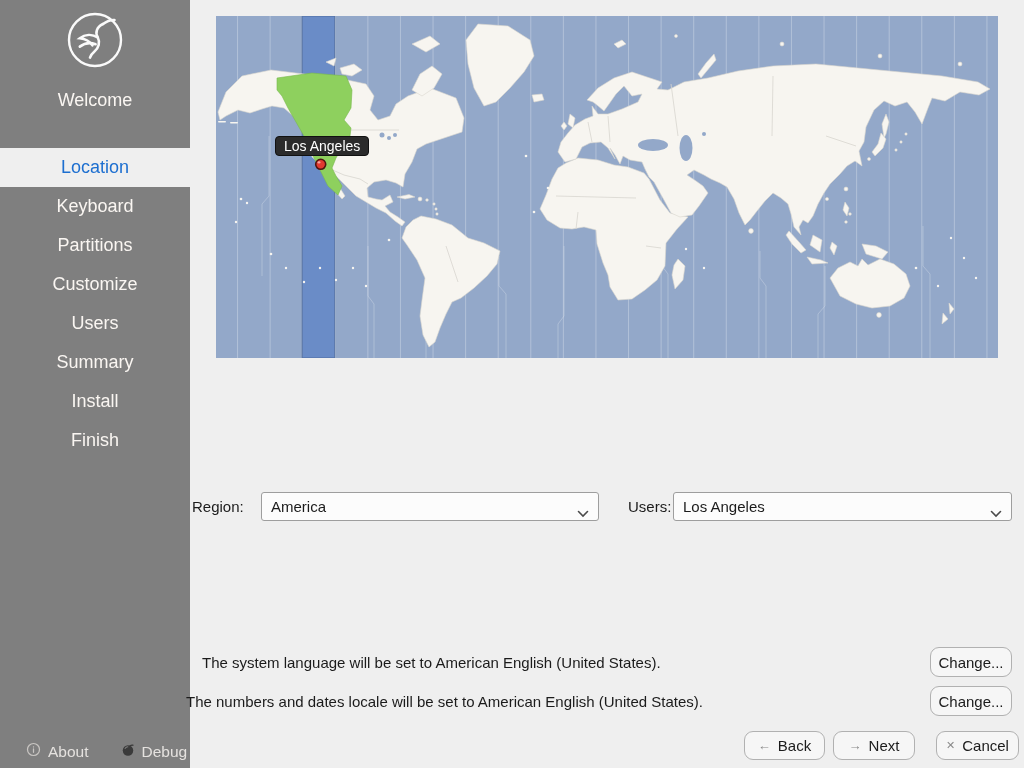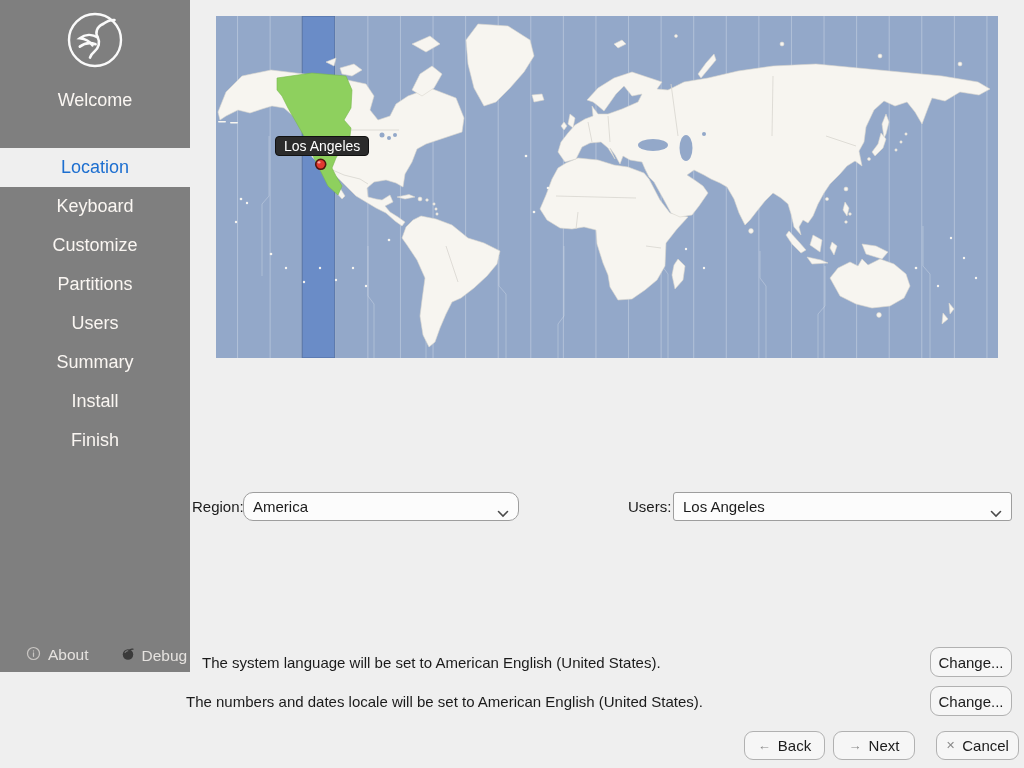--- a/index.html
+++ b/index.html
@@ -7,27 +7,27 @@
     --main-bg:#efefef; --text:#1b1b1b; --ocean:#93a8c9; --band:#6a8cc7; --land:#f7f5f0;
     --zone-green:#8ed05e; --marker-red:#e23a31; --tooltip-bg:#2b2b2b; --tooltip-fg:#ffffff;
     --btn-bg:#f6f6f6; --btn-border:#b1b1b1; --icon-gray:#8a8a8a;
   }
   *{margin:0;padding:0;box-sizing:border-box;}
   html,body{width:1024px;height:768px;}
   body{font-family:"Liberation Sans",sans-serif;color:var(--text);}
   .screen{position:relative;width:1024px;height:768px;background:var(--main-bg);overflow:hidden;}
 
   
-  .sidebar{position:absolute;left:0;top:0;width:190px;height:672px;background:var(--sidebar-bg);}
+  .sidebar{position:absolute;left:0;top:0;width:190px;height:768px;background:var(--sidebar-bg);}
   .logo{position:absolute;left:63px;top:8px;width:64px;height:64px;}
   .nav{position:absolute;left:0;top:81px;width:190px;}
   .nav-item{height:39px;line-height:39px;text-align:center;font-size:18px;color:var(--sidebar-fg);}
   .nav-item.active{background:var(--active-bg);color:var(--active-fg);margin-top:28px;}
   .sidebar-footer{position:absolute;left:26px;bottom:7px;display:flex;gap:32px;align-items:center;}
-  .footer-btn{display:flex;gap:7px;font-size:15.5px;color:#e5e2df;}
+  .footer-btn{display:flex;align-items:center;gap:7px;font-size:15.5px;color:#e5e2df;}
 
   
   .map{position:absolute;left:216px;top:16px;width:782px;height:342px;}
   .map svg{display:block;width:782px;height:342px;}
   .map-tooltip{position:absolute;left:59px;top:120px;height:20px;line-height:19px;padding:0 8px;
     background:var(--tooltip-bg);border:1px solid #111;border-radius:4px;color:var(--tooltip-fg);
     font-size:14px;white-space:nowrap;}
 
   
   .field-label{position:absolute;height:29px;line-height:29px;font-size:15px;}
@@ -56,22 +56,22 @@
           <path d="M34.8 29.5 C 29 25.8 22 26.3 16.8 30.3 C 22.4 30.9 26.8 33.4 29.4 37.4"></path>
           <path d="M32.6 36.2 C 27 34.2 21.2 35.2 16.8 38.6"></path>
         </g>
       </svg>
     </div>
 
     <nav class="nav">
       <div class="nav-item"><span>Welcome</span></div>
       <div class="nav-item active"><span>Location</span></div>
       <div class="nav-item"><span>Keyboard</span></div>
+      <div class="nav-item"><span>Partitions</span></div>
       <div class="nav-item"><span>Customize</span></div>
-      <div class="nav-item"><span>Partitions</span></div>
       <div class="nav-item"><span>Users</span></div>
       <div class="nav-item"><span>Summary</span></div>
       <div class="nav-item"><span>Install</span></div>
       <div class="nav-item"><span>Finish</span></div>
     </nav>
 
     <div class="sidebar-footer">
       <div class="footer-btn">
         <span>
           <svg width="15" height="15" viewBox="0 0 16 16" fill="none" stroke="#c9c6c3" stroke-width="1.3" stroke-linecap="round">
@@ -237,21 +237,21 @@
 
       <g>
         <circle cx="104.7" cy="148.3" r="5" style="fill:var(--marker-red)" stroke="#4f1410" stroke-width="1.6"></circle>
         <ellipse cx="103" cy="146.4" rx="1.6" ry="1.1" fill="rgba(255,255,255,0.55)"></ellipse>
       </g>
     </svg>
     <div class="map-tooltip">Los Angeles</div>
   </div>
 
   <div class="field-label" style="left:192px;top:492px;">Region:</div>
-  <div class="combo" style="left:243px;top:492px;width:276px;border-radius:10px;">
+  <div class="combo" style="left:261px;top:492px;width:338px;">
     <span>America</span>
     <span class="chev">
       <svg width="12" height="8" viewBox="0 0 12 8" fill="none" stroke="#4a4a4a" stroke-width="1.6" stroke-linecap="round">
           <polyline points="1.5,1.5 6,6 10.5,1.5"></polyline>
         </svg>
     </span>
   </div>
 
   <div class="field-label" style="left:628px;top:492px;">Users:</div>
   <div class="combo" style="left:673px;top:492px;width:339px;">

